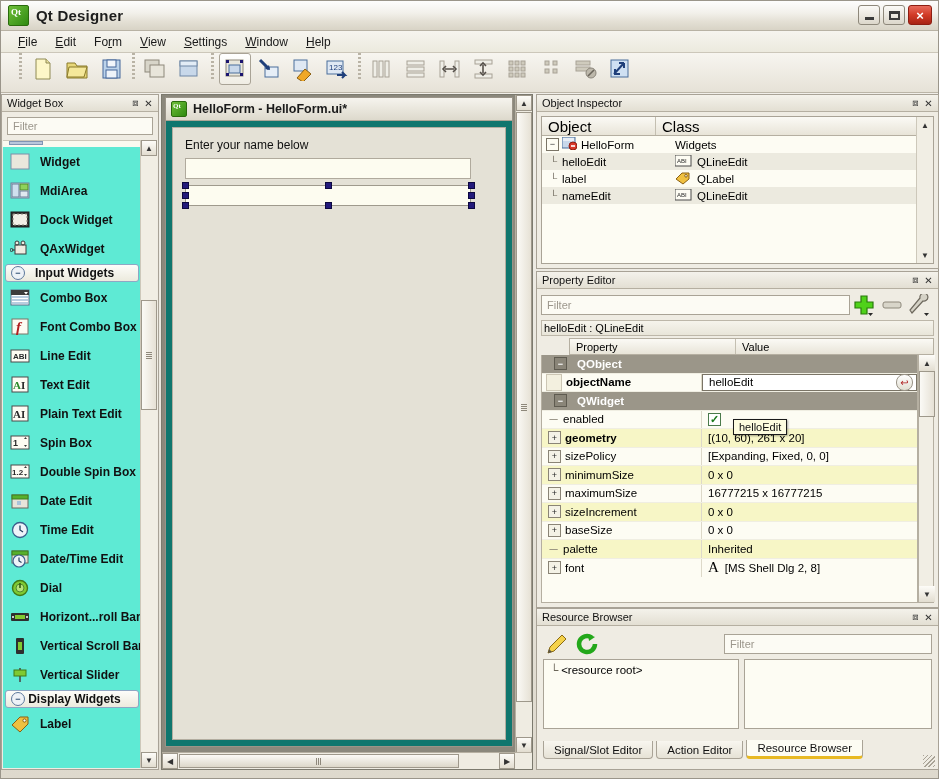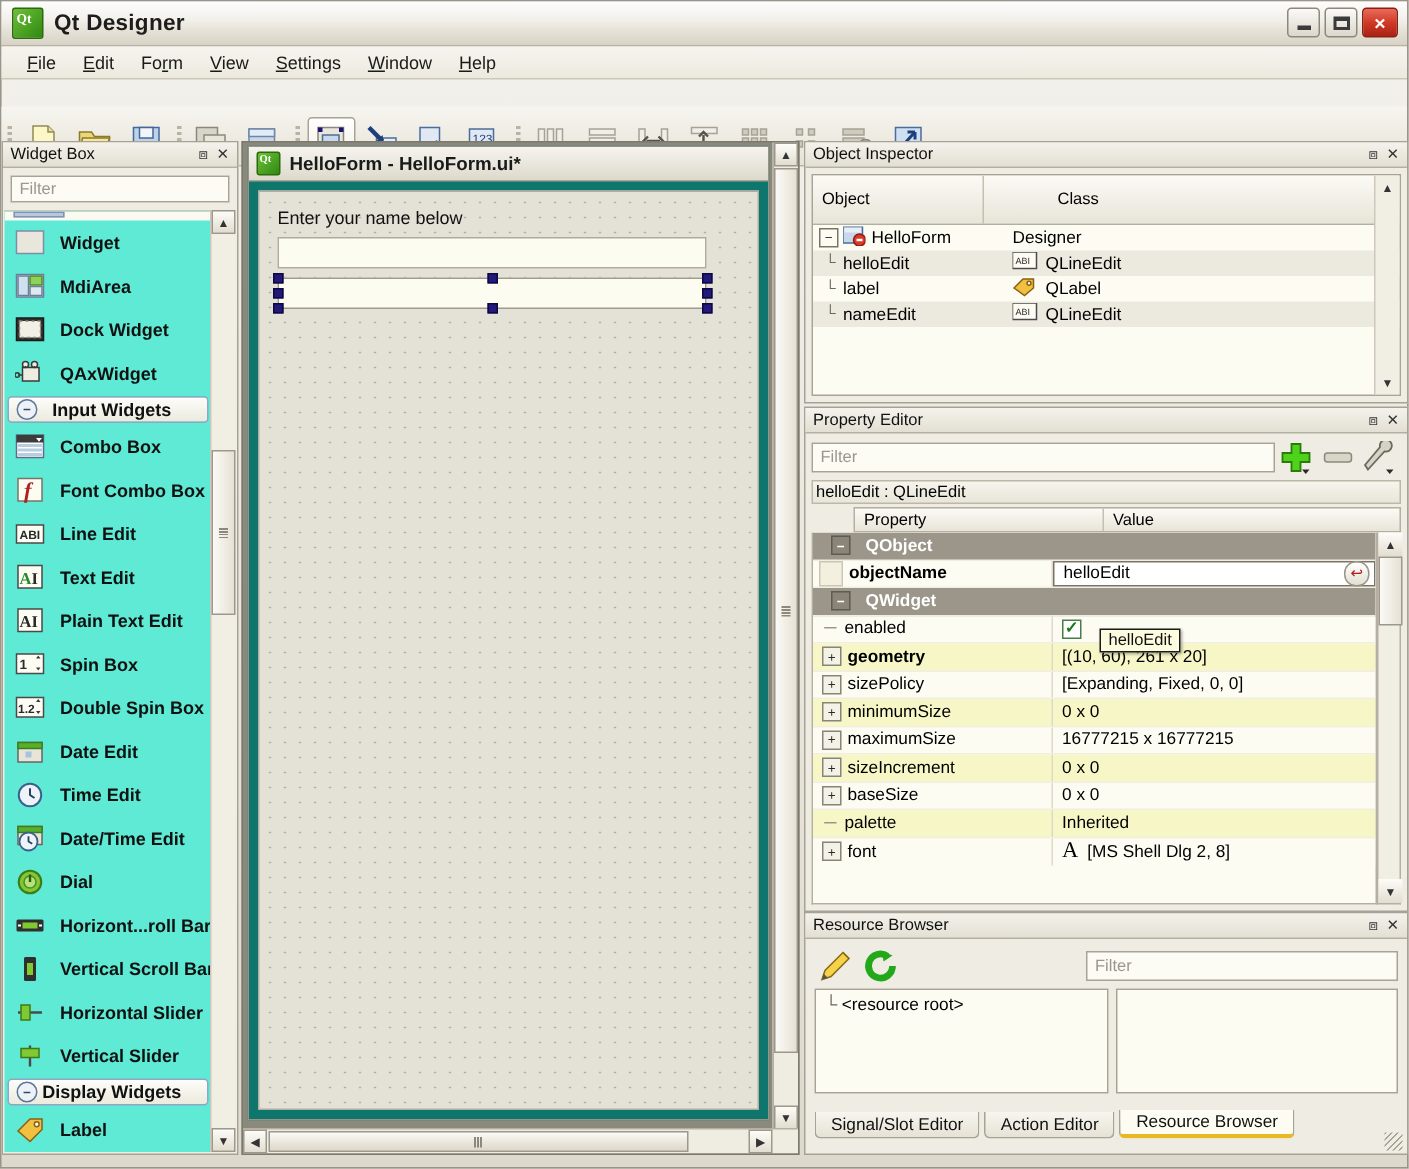--- a/index.html
+++ b/index.html
@@ -36,21 +36,21 @@
   
   .menubar{position:absolute;left:0;top:30px;width:937px;height:22px;
     background:linear-gradient(180deg,#f6f4ef,#eceade);display:flex;align-items:center;
     border-bottom:1px solid #ccc7ba;box-sizing:border-box;padding-left:8px;}
   .menuitem{padding:2px 9px;font-size:12px;color:#1a1a1a;cursor:default;}
   .menuitem u{text-decoration:underline;}
 
   
   .toolbar{position:absolute;left:0;top:52px;width:937px;height:40px;
     background:linear-gradient(180deg,#f7f5f0,#e6e2d7);border-bottom:1px solid #bbb5a7;
-    box-sizing:border-box;display:flex;align-items:flex-end;padding-left:0;margin-top:18px;}
+    box-sizing:border-box;display:flex;align-items:flex-start;padding-left:14px;}
   .grip{width:3px;height:26px;margin:0 4px;flex:none;
     background:repeating-linear-gradient(180deg,#b9b3a5 0 2px,transparent 2px 4px);}
   .tbtn{width:30px;height:30px;margin:0 1px;border:1px solid transparent;border-radius:3px;
     display:flex;align-items:center;justify-content:center;position:relative;flex:none;}
   .tbtn.active{border-color:#a9a396;background:linear-gradient(180deg,#ffffff,#f0ede4);}
   .tbtn svg{display:block;}
 
   
   .dock{position:absolute;background:#efece3;border:1px solid #a8a296;box-sizing:border-box;}
   .dockhdr{height:17px;background:linear-gradient(180deg,#f4f2eb,#e3dfd3);
@@ -111,22 +111,22 @@
   .fvscroll{position:absolute;right:0;top:0;width:16px;bottom:16px;background:#efece2;
     border-left:1px solid #b6b0a2;}
   .fhscroll{position:absolute;left:0;bottom:0;height:16px;right:0;background:#efece2;
     border-top:1px solid #b6b0a2;display:flex;align-items:center;}
   .hthumb{height:14px;background:linear-gradient(180deg,#fbfaf6,#dcd7c9);border:1px solid #9e988b;
     box-sizing:border-box;display:flex;align-items:center;justify-content:center;}
   .gripdots{width:6px;height:7px;background:repeating-linear-gradient(90deg,#8e887b 0 1px,transparent 1px 2px);}
 
   
   #objinspector{left:535px;top:93px;width:403px;height:175px;}
-  .oihead{display:flex;height:33px;background:linear-gradient(180deg,#fbfaf5,#e8e4d8);
-    border-bottom:1px solid #b5afa1;box-sizing:border-box;font-size:11px;gap:43px;}
+  .oihead{display:flex;height:19px;background:linear-gradient(180deg,#fbfaf5,#e8e4d8);
+    border-bottom:1px solid #b5afa1;box-sizing:border-box;font-size:15px;}
   .oihead .c1{width:114px;padding-left:6px;display:flex;align-items:center;
     border-right:1px solid #c4bfb1;box-sizing:border-box;}
   .oihead .c2{flex:1;padding-left:6px;display:flex;align-items:center;}
   .oibody{position:absolute;left:4px;top:21px;right:4px;bottom:4px;background:#fdfcf3;
     border:1px solid #a9a396;box-sizing:border-box;overflow:hidden;}
   .oirow{height:17px;display:flex;align-items:center;font-size:11.5px;}
   .oirow.alt{background:#eceadf;}
   .oirow .oname{width:133px;display:flex;align-items:center;padding-left:4px;box-sizing:border-box;}
   .oirow .ocls{flex:1;display:flex;align-items:center;gap:5px;}
   .treeline{width:15px;text-align:center;color:#6b6659;font-size:10px;flex:none;}
@@ -565,29 +565,20 @@
       <div class="wbrow">
         <span class="wicon">
           <svg width="14" height="18">
               <rect x="3" y="1" width="8" height="16" rx="1" fill="#2f2f2f"></rect>
               <rect x="5" y="5" width="4" height="8" fill="#7fc932"></rect>
             </svg>
         </span>
           <span class="lbl">Vertical Scroll Bar</span>
       </div>
 
-      <div class="wbrow">
-        <span class="wicon">
-          <svg width="20" height="16">
-              <path d="M2 8 h16" stroke="#4a4a4a" stroke-width="1.6"></path>
-              <rect x="4" y="3" width="6" height="10" fill="#7fc932" stroke="#3f7a16"></rect>
-            </svg>
-        </span>
-          <span class="lbl">Horizontal Slider</span>
-      </div>
 
       <div class="wbrow">
         <span class="wicon">
           <svg width="16" height="18">
               <path d="M8 2 v14" stroke="#4a4a4a" stroke-width="1.6"></path>
               <rect x="2" y="4" width="12" height="6" fill="#7fc932" stroke="#3f7a16"></rect>
             </svg>
         </span>
           <span class="lbl">Vertical Slider</span>
       </div>
@@ -681,21 +672,21 @@
             <svg width="15" height="13">
                 <rect x="0" y="0" width="13" height="11" fill="#c8d8ea" stroke="#4a6e9b"></rect>
                 <rect x="1" y="1" width="11" height="3" fill="#e8eef6"></rect>
                 <circle cx="11" cy="9" r="4" fill="#d8392a" stroke="#8d1e12"></circle>
                 <path d="M9 9 h4" stroke="#fff" stroke-width="1.6"></path>
               </svg>
           </span>
           <span>HelloForm</span>
         </div>
         <div class="ocls">
-            <span>Designer</span>
+            <span>Widgets</span>
           </div>
       </div>
 
       <div class="oirow alt">
         <div class="oname">
           <span class="treeline">└</span>
           <span style="margin-left:1px;">helloEdit</span>
         </div>
         <div class="ocls">
           <span>

